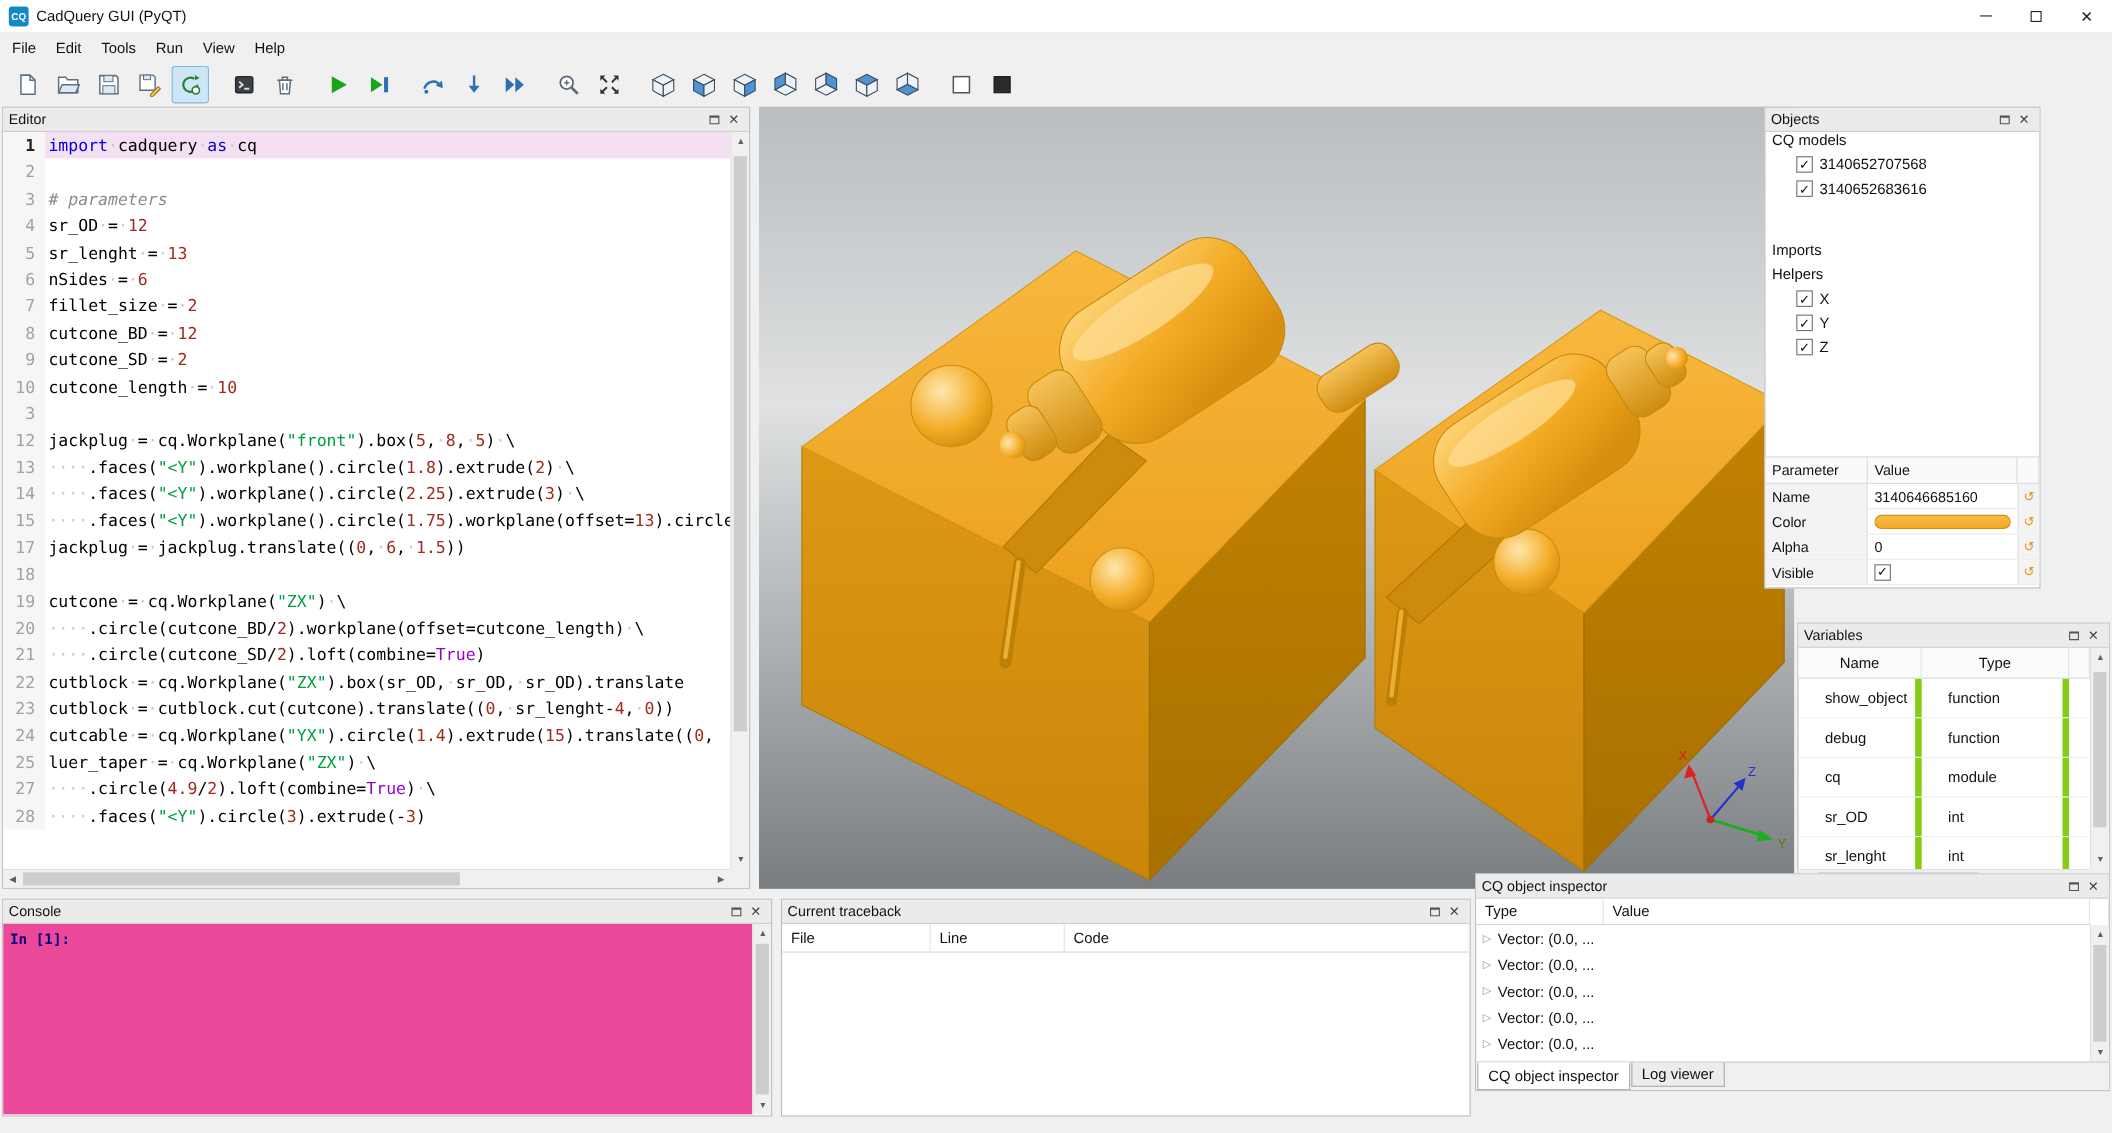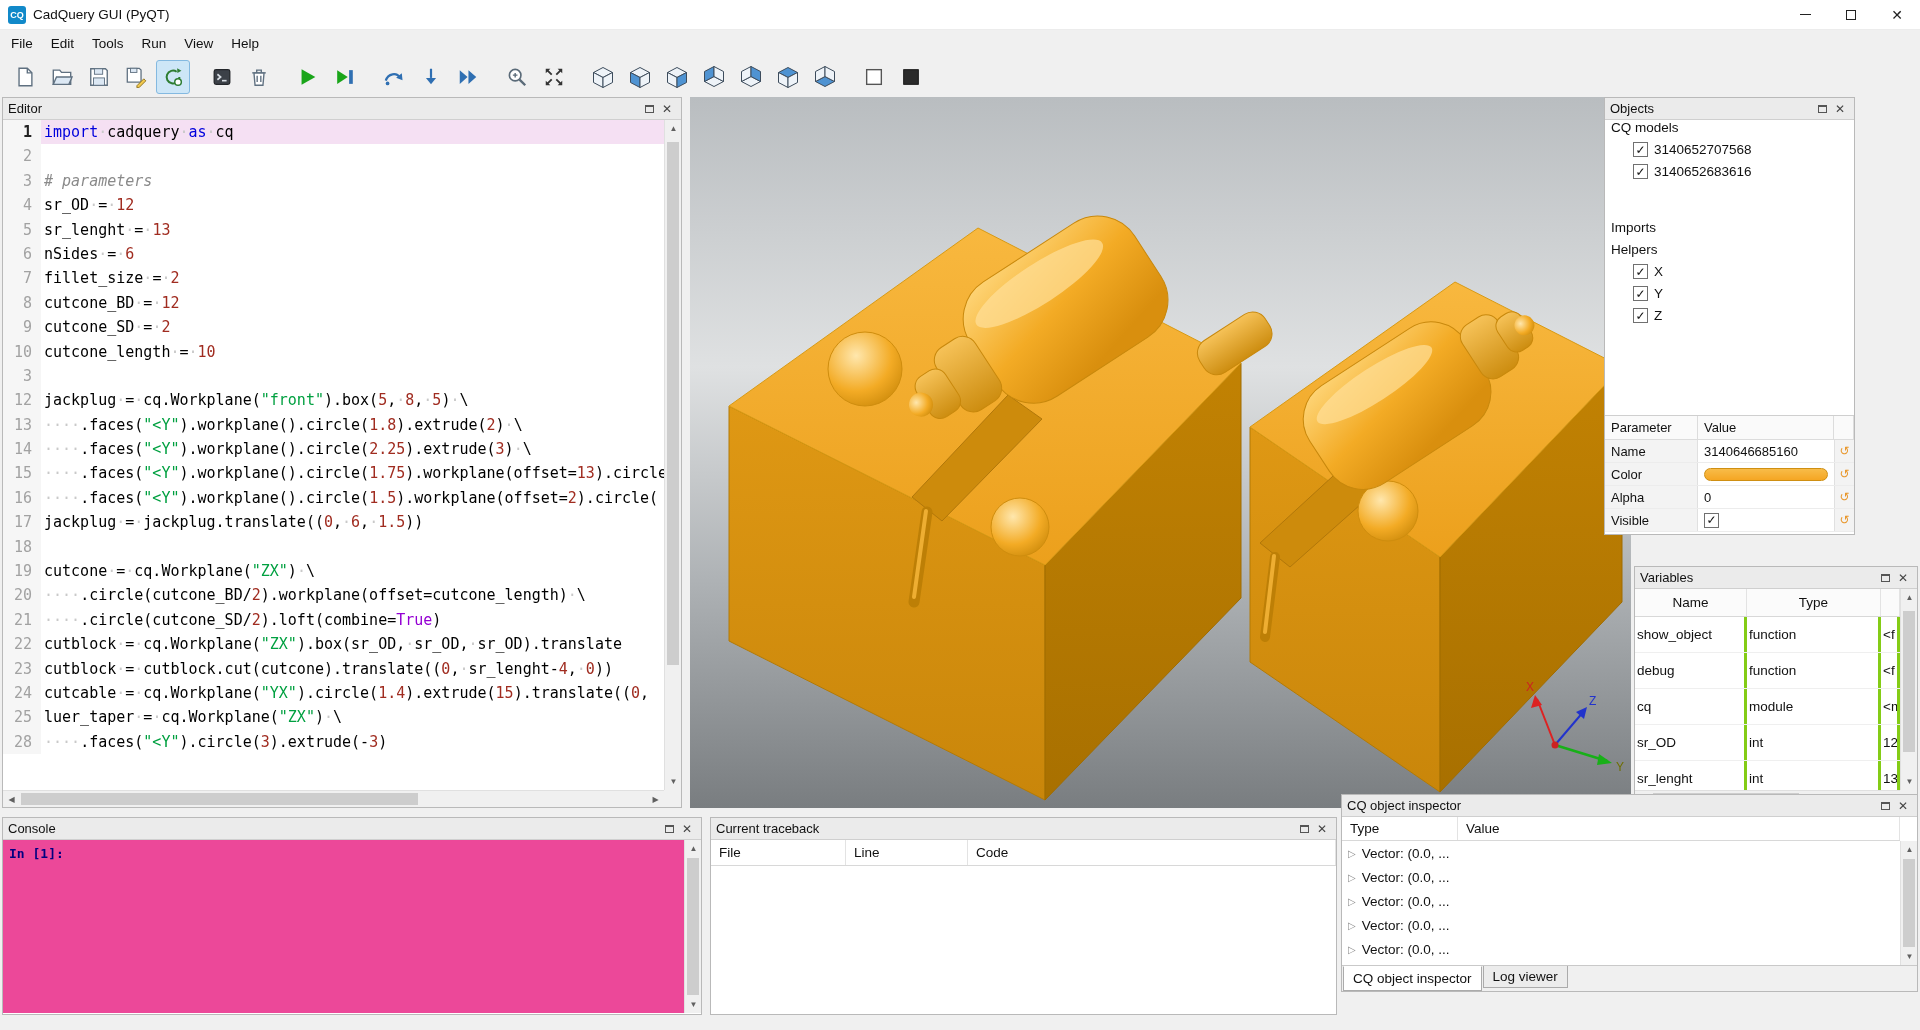--- a/index.html
+++ b/index.html
@@ -62,21 +62,21 @@
 .prop-val{display:flex;align-items:center;padding-left:6px;overflow:hidden}
 .swatch{height:13px;width:95%;border-radius:7px;border:1px solid #cf8f12}
 .prop-reset{background:#f3f3f3;border-left:1px solid #e0e0e0;display:flex;align-items:center;justify-content:center}
 .reset-glyph{color:#e8962a;font-size:12px;line-height:1}
 
 #variables-panel{left:1634px;top:566px;width:284px;height:242px}
 .vars-h{position:absolute;top:22px;left:0;right:17px;height:28px;display:grid;grid-template-columns:112px 134px 1fr;background:#fbfbfb;border-bottom:1px solid #d8d8d8;font-size:13.5px}
 .vars-h>div{display:flex;align-items:center;justify-content:center;border-right:1px solid #e3e3e3}
 #vars-rows{position:absolute;top:50px;left:0;right:17px;bottom:17px;overflow:hidden}
 .var-row{display:grid;grid-template-columns:112px 134px 1fr;height:36px;font-size:13.5px;border-bottom:1px solid #efefef}
-.var-row>div{display:flex;align-items:center;padding-left:2px;border-right:3px solid #84cc16;overflow:hidden;white-space:nowrap}
+.var-row>div{display:flex;align-items:center;padding-left:24px;border-right:6px solid #84cc16;overflow:hidden;white-space:nowrap}
 
 #console-panel{left:2px;top:817px;width:700px;height:198px}
 .console-body{position:absolute;top:22px;left:0;right:17px;bottom:1px;background:#ec4899;padding:6px}
 .prompt{font-family:"DejaVu Sans Mono",monospace;font-size:13px;font-weight:bold;color:#000080}
 #traceback-panel{left:710px;top:817px;width:627px;height:198px}
 .tbk-h{position:absolute;top:22px;left:0;right:0;height:26px;display:grid;grid-template-columns:135px 122px 1fr;border-bottom:1px solid #d8d8d8;font-size:13.5px;background:#fff}
 .tbk-h>div{display:flex;align-items:center;padding-left:8px;border-right:1px solid #e3e3e3}
 #inspector-panel{left:1341px;top:794px;width:577px;height:198px}
 .insp-h{position:absolute;top:22px;left:0;right:17px;height:24px;display:grid;grid-template-columns:116px 1fr;border-bottom:1px solid #d8d8d8;font-size:13.5px;background:#fff}
 .insp-h>div{display:flex;align-items:center;padding-left:8px;border-right:1px solid #e3e3e3}
@@ -348,30 +348,30 @@
       <div class="code-line"><span class="ln">6</span><span class="lc"><span class="tk-tx">nSides</span><span class="tk-ws">·</span><span class="tk-tx">=</span><span class="tk-ws">·</span><span class="tk-nu">6</span></span></div>
       <div class="code-line"><span class="ln">7</span><span class="lc"><span class="tk-tx">fillet_size</span><span class="tk-ws">·</span><span class="tk-tx">=</span><span class="tk-ws">·</span><span class="tk-nu">2</span></span></div>
       <div class="code-line"><span class="ln">8</span><span class="lc"><span class="tk-tx">cutcone_BD</span><span class="tk-ws">·</span><span class="tk-tx">=</span><span class="tk-ws">·</span><span class="tk-nu">12</span></span></div>
       <div class="code-line"><span class="ln">9</span><span class="lc"><span class="tk-tx">cutcone_SD</span><span class="tk-ws">·</span><span class="tk-tx">=</span><span class="tk-ws">·</span><span class="tk-nu">2</span></span></div>
       <div class="code-line"><span class="ln">10</span><span class="lc"><span class="tk-tx">cutcone_length</span><span class="tk-ws">·</span><span class="tk-tx">=</span><span class="tk-ws">·</span><span class="tk-nu">10</span></span></div>
       <div class="code-line"><span class="ln">3</span><span class="lc"></span></div>
       <div class="code-line"><span class="ln">12</span><span class="lc"><span class="tk-tx">jackplug</span><span class="tk-ws">·</span><span class="tk-tx">=</span><span class="tk-ws">·</span><span class="tk-tx">cq.Workplane(</span><span class="tk-st">"front"</span><span class="tk-tx">).box(</span><span class="tk-nu">5</span><span class="tk-tx">,</span><span class="tk-ws">·</span><span class="tk-nu">8</span><span class="tk-tx">,</span><span class="tk-ws">·</span><span class="tk-nu">5</span><span class="tk-tx">)</span><span class="tk-ws">·</span><span class="tk-tx">\</span></span></div>
       <div class="code-line"><span class="ln">13</span><span class="lc"><span class="tk-ws">····</span><span class="tk-tx">.faces(</span><span class="tk-st">"&lt;Y"</span><span class="tk-tx">).workplane().circle(</span><span class="tk-nu">1.8</span><span class="tk-tx">).extrude(</span><span class="tk-nu">2</span><span class="tk-tx">)</span><span class="tk-ws">·</span><span class="tk-tx">\</span></span></div>
       <div class="code-line"><span class="ln">14</span><span class="lc"><span class="tk-ws">····</span><span class="tk-tx">.faces(</span><span class="tk-st">"&lt;Y"</span><span class="tk-tx">).workplane().circle(</span><span class="tk-nu">2.25</span><span class="tk-tx">).extrude(</span><span class="tk-nu">3</span><span class="tk-tx">)</span><span class="tk-ws">·</span><span class="tk-tx">\</span></span></div>
       <div class="code-line"><span class="ln">15</span><span class="lc"><span class="tk-ws">····</span><span class="tk-tx">.faces(</span><span class="tk-st">"&lt;Y"</span><span class="tk-tx">).workplane().circle(</span><span class="tk-nu">1.75</span><span class="tk-tx">).workplane(offset=</span><span class="tk-nu">13</span><span class="tk-tx">).circle(</span></span></div>
-      <div class="code-line"><span class="ln">16</span><span class="lc"><span class="tk-ws">····</span><span class="tk-tx">.faces(</span><span class="tk-st">"&lt;Y"</span><span class="tk-tx">).workplane().circle(</span><span class="tk-nu">1.5</span><span class="tk-tx">).workplane(offset=</span><span class="tk-nu">2</span><span class="tk-tx">).circle(</span></span></div>
       <div class="code-line"><span class="ln">17</span><span class="lc"><span class="tk-tx">jackplug</span><span class="tk-ws">·</span><span class="tk-tx">=</span><span class="tk-ws">·</span><span class="tk-tx">jackplug.translate((</span><span class="tk-nu">0</span><span class="tk-tx">,</span><span class="tk-ws">·</span><span class="tk-nu">6</span><span class="tk-tx">,</span><span class="tk-ws">·</span><span class="tk-nu">1.5</span><span class="tk-tx">))</span></span></div>
       <div class="code-line"><span class="ln">18</span><span class="lc"></span></div>
       <div class="code-line"><span class="ln">19</span><span class="lc"><span class="tk-tx">cutcone</span><span class="tk-ws">·</span><span class="tk-tx">=</span><span class="tk-ws">·</span><span class="tk-tx">cq.Workplane(</span><span class="tk-st">"ZX"</span><span class="tk-tx">)</span><span class="tk-ws">·</span><span class="tk-tx">\</span></span></div>
       <div class="code-line"><span class="ln">20</span><span class="lc"><span class="tk-ws">····</span><span class="tk-tx">.circle(cutcone_BD/</span><span class="tk-nu">2</span><span class="tk-tx">).workplane(offset=cutcone_length)</span><span class="tk-ws">·</span><span class="tk-tx">\</span></span></div>
       <div class="code-line"><span class="ln">21</span><span class="lc"><span class="tk-ws">····</span><span class="tk-tx">.circle(cutcone_SD/</span><span class="tk-nu">2</span><span class="tk-tx">).loft(combine=</span><span class="tk-bo">True</span><span class="tk-tx">)</span></span></div>
       <div class="code-line"><span class="ln">22</span><span class="lc"><span class="tk-tx">cutblock</span><span class="tk-ws">·</span><span class="tk-tx">=</span><span class="tk-ws">·</span><span class="tk-tx">cq.Workplane(</span><span class="tk-st">"ZX"</span><span class="tk-tx">).box(sr_OD,</span><span class="tk-ws">·</span><span class="tk-tx">sr_OD,</span><span class="tk-ws">·</span><span class="tk-tx">sr_OD).translate</span></span></div>
       <div class="code-line"><span class="ln">23</span><span class="lc"><span class="tk-tx">cutblock</span><span class="tk-ws">·</span><span class="tk-tx">=</span><span class="tk-ws">·</span><span class="tk-tx">cutblock.cut(cutcone).translate((</span><span class="tk-nu">0</span><span class="tk-tx">,</span><span class="tk-ws">·</span><span class="tk-tx">sr_lenght-</span><span class="tk-nu">4</span><span class="tk-tx">,</span><span class="tk-ws">·</span><span class="tk-nu">0</span><span class="tk-tx">))</span></span></div>
       <div class="code-line"><span class="ln">24</span><span class="lc"><span class="tk-tx">cutcable</span><span class="tk-ws">·</span><span class="tk-tx">=</span><span class="tk-ws">·</span><span class="tk-tx">cq.Workplane(</span><span class="tk-st">"YX"</span><span class="tk-tx">).circle(</span><span class="tk-nu">1.4</span><span class="tk-tx">).extrude(</span><span class="tk-nu">15</span><span class="tk-tx">).translate((</span><span class="tk-nu">0</span><span class="tk-tx">,</span></span></div>
       <div class="code-line"><span class="ln">25</span><span class="lc"><span class="tk-tx">luer_taper</span><span class="tk-ws">·</span><span class="tk-tx">=</span><span class="tk-ws">·</span><span class="tk-tx">cq.Workplane(</span><span class="tk-st">"ZX"</span><span class="tk-tx">)</span><span class="tk-ws">·</span><span class="tk-tx">\</span></span></div>
+      <div class="code-line"><span class="ln">27</span><span class="lc"><span class="tk-ws">····</span><span class="tk-tx">.circle(</span><span class="tk-nu">4.9</span><span class="tk-tx">/</span><span class="tk-nu">2</span><span class="tk-tx">).loft(combine=</span><span class="tk-bo">True</span><span class="tk-tx">)</span><span class="tk-ws">·</span><span class="tk-tx">\</span></span></div>
       <div class="code-line"><span class="ln">28</span><span class="lc"><span class="tk-ws">····</span><span class="tk-tx">.faces(</span><span class="tk-st">"&lt;Y"</span><span class="tk-tx">).circle(</span><span class="tk-nu">3</span><span class="tk-tx">).extrude(-</span><span class="tk-nu">3</span><span class="tk-tx">)</span></span></div>
     </div>
   <div class="vscroll" style="top:22px;bottom:17px">
     <span class="sb-arrow" style="top:0">▲</span>
     <div class="vthumb" style="top:22px;height:78%"></div>
     <span class="sb-arrow" style="bottom:0">▼</span>
   </div>
   <div class="hscroll">
     <span class="sb-arrow">◀</span>
     <div class="hthumb" style="left:18px;width:60%"></div>

